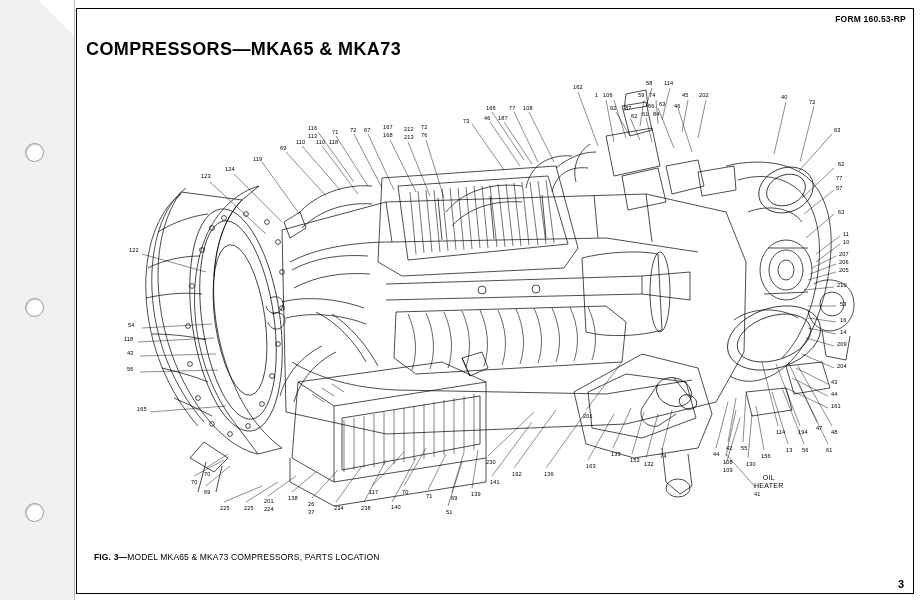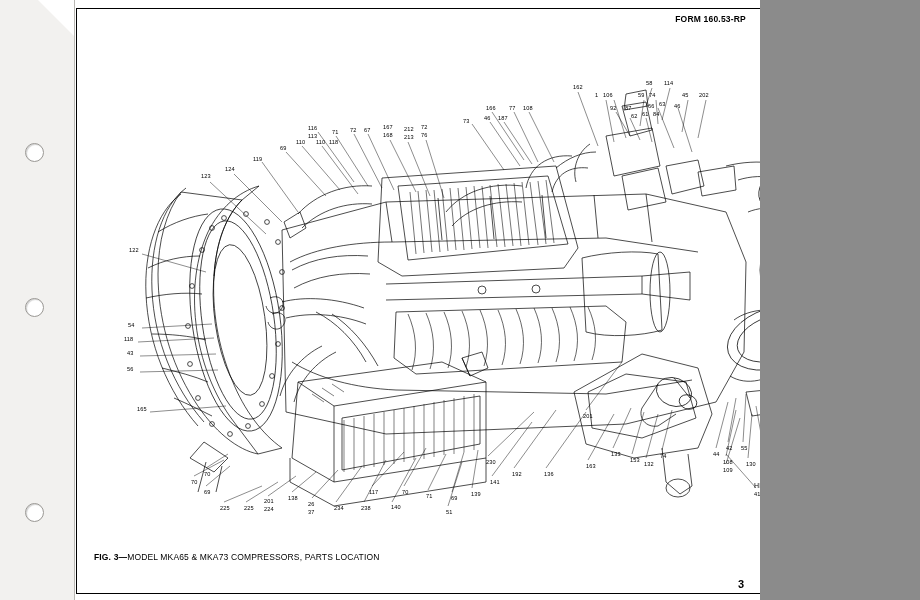--- a/index.html
+++ b/index.html
@@ -2,21 +2,21 @@
 <html><head>
 <meta charset="utf-8">
 <style>
   html, body {
     margin: 0;
     padding: 0;
     background: #8b8b8b;
   }
   .page {
     position: relative;
-    width: 760px;
+    width: 920px;
     height: 600px;
     background: #ffffff;
     overflow: hidden;
     font-family: "Liberation Sans", sans-serif;
     color: #000;
   }
   
   .binder-strip {
     position: absolute;
     left: 0; top: 0;
@@ -115,20 +115,21 @@
 
   <div class="binder-strip"></div>
   <div class="corner-fold"></div>
   <div class="punch-hole h1"></div>
   <div class="punch-hole h2"></div>
   <div class="punch-hole h3"></div>
 
   <div class="page-frame"></div>
 
   <div class="form-code">FORM 160.53-RP</div>
+  <div class="doc-title">COMPRESSORS—MKA65 &amp; MKA73</div>
 
   <div class="illustration">
     <svg width="818" height="470" viewBox="0 0 818 470" xmlns="http://www.w3.org/2000/svg">
       <g fill="none" stroke="#000" stroke-width="0.7">
 
         <path d="M95 130 C80 150 72 180 72 212 C72 255 84 300 108 338 C128 370 152 388 172 392
                  L196 386 C176 372 158 348 146 318 C132 284 126 248 128 214 C130 180 140 154 156 138 Z"></path>
         <path d="M128 214 C130 180 140 154 156 138 L173 124 C152 130 134 146 122 170
                  C110 196 106 228 110 262 C114 298 128 334 148 360 L172 392"></path>
 

